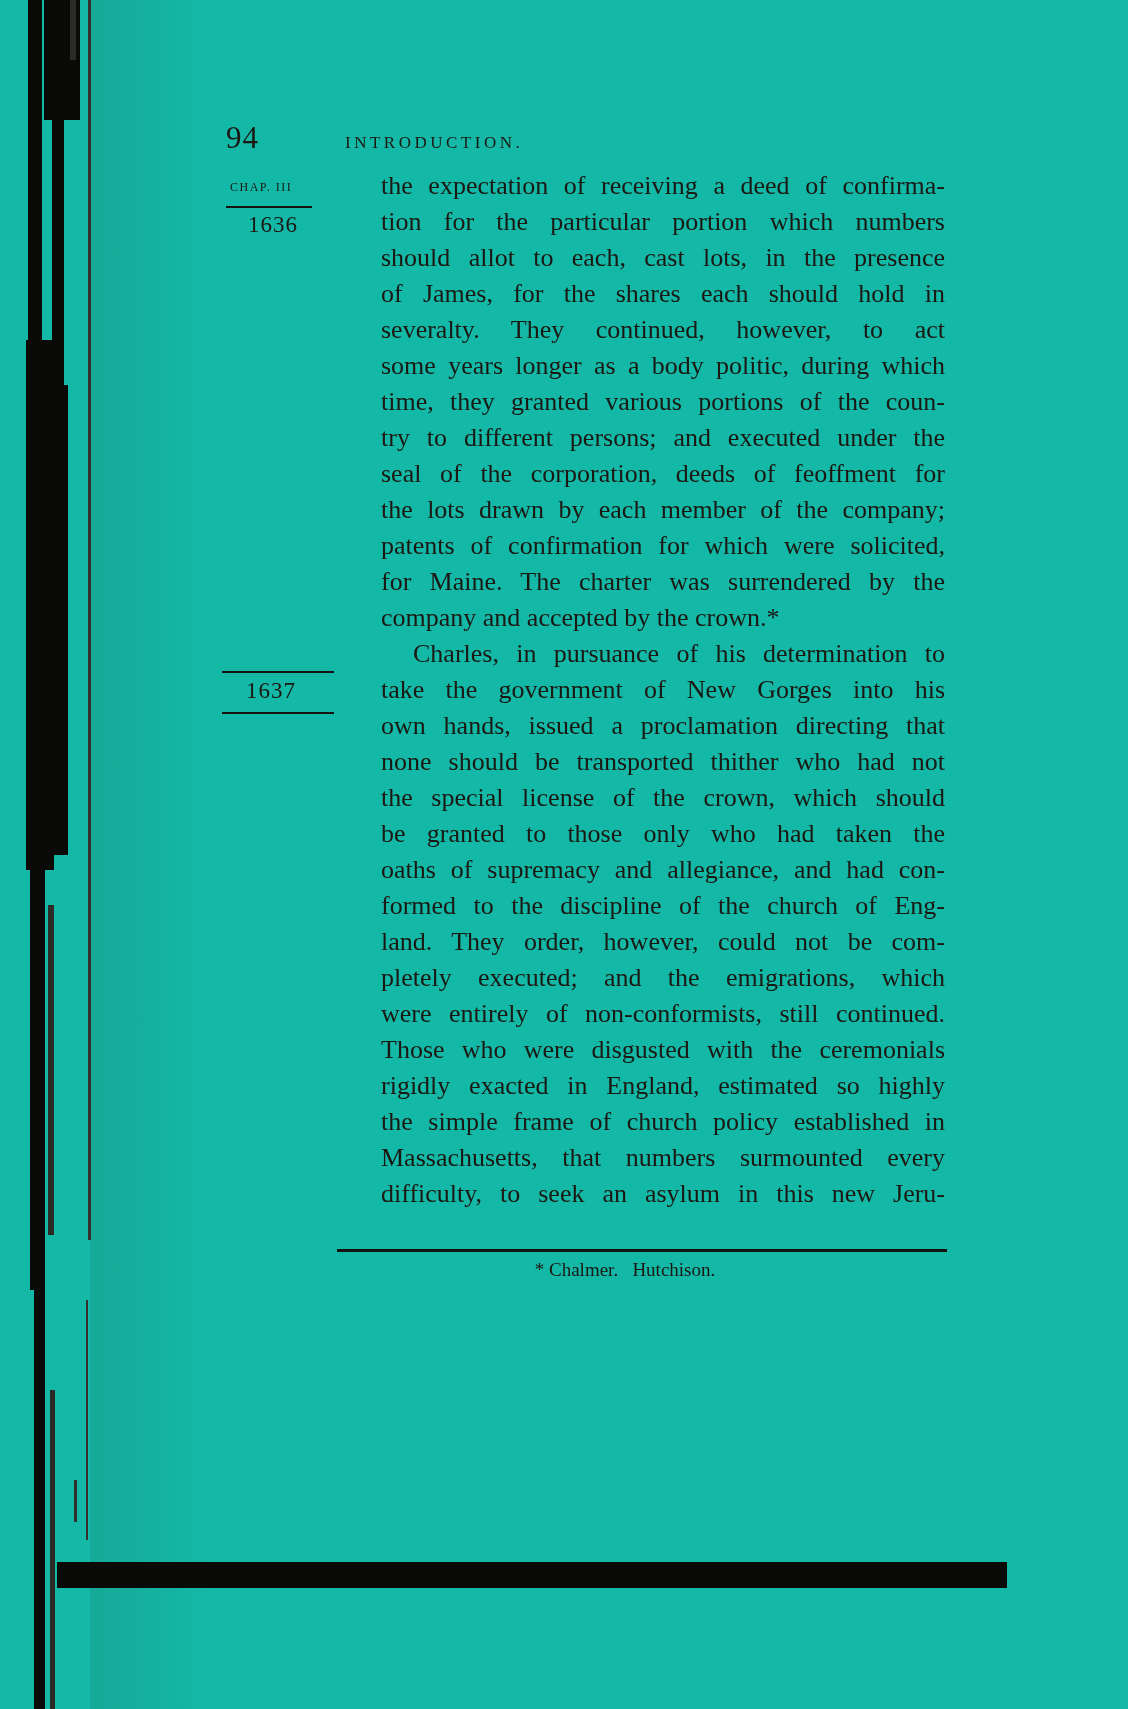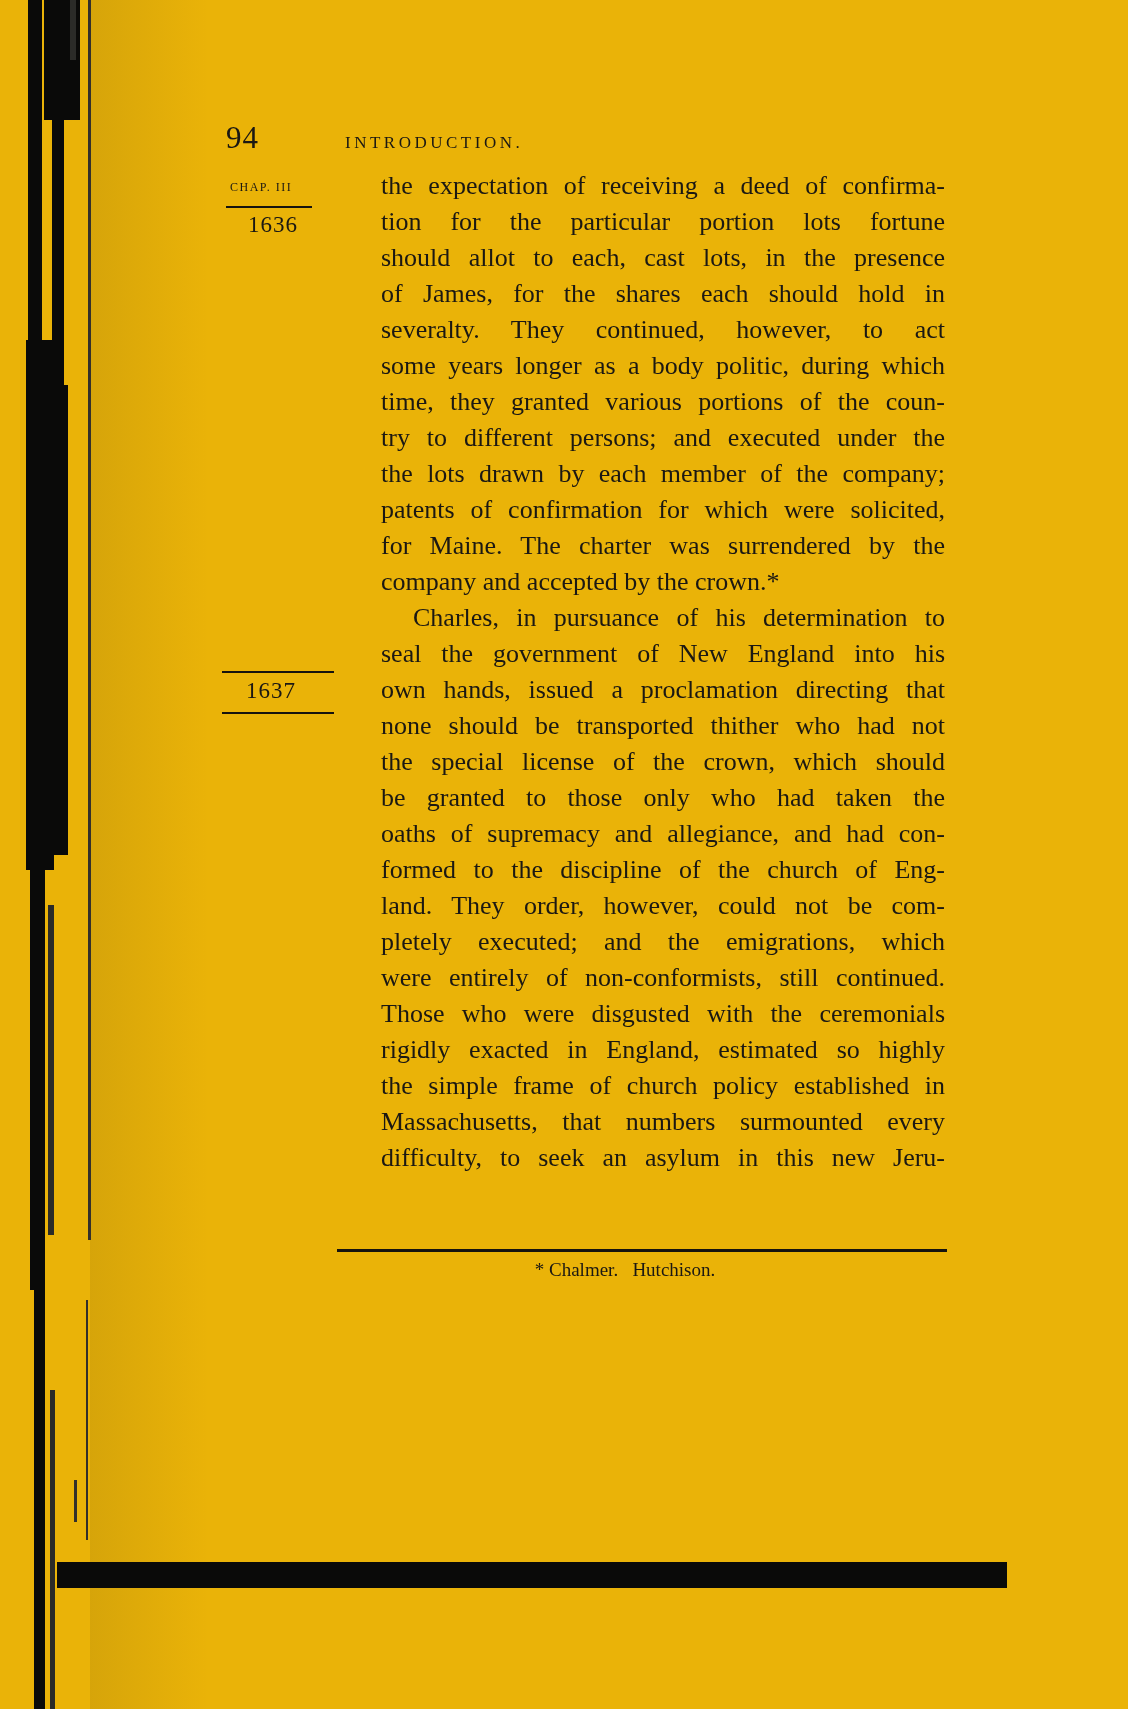--- a/index.html
+++ b/index.html
@@ -2,21 +2,21 @@
 <html><head>
 <meta charset="utf-8">
 <style>
   * { box-sizing: border-box; }
   html, body { margin: 0; padding: 0; background: #6f6f6b; }
   .page {
     position: relative;
     width: 1128px;
     height: 1709px;
     margin: 0 auto;
-    background: #eab308;
+    background: #14b8a6;
     font-family: "Liberation Serif", "DejaVu Serif", serif;
     color: #1b1813;
     overflow: hidden;
   }
   
   .gutter-shade {
     position: absolute;
     left: 90px; top: 0;
     width: 140px; height: 100%;
     background: linear-gradient(90deg, rgba(40,35,25,0.10), rgba(40,35,25,0.0) 85%);
@@ -124,35 +124,36 @@
   <div class="rule rule-chap"></div>
   <div class="year year-1636">1636</div>
 
   <div class="rule rule-1637a"></div>
   <div class="year year-1637">1637</div>
   <div class="rule rule-1637b"></div>
 
   <div class="body-text">
     <div class="para end-short">
         <div class="line">the expectation of receiving a deed of confirma-</div>
-        <div class="line">tion for the particular portion lots fortune</div>
+        <div class="line">tion for the particular portion which numbers</div>
         <div class="line">should allot to each, cast lots, in the presence</div>
         <div class="line">of James, for the shares each should hold in</div>
         <div class="line">severalty.  They continued, however, to act</div>
         <div class="line">some years longer as a body politic, during which</div>
         <div class="line">time, they granted various portions of the coun-</div>
         <div class="line">try to different persons; and executed under the</div>
+        <div class="line">seal of the corporation, deeds of feoffment for</div>
         <div class="line">the lots drawn by each member of the company;</div>
         <div class="line">patents of confirmation for which were solicited,</div>
         <div class="line">for Maine.  The charter was surrendered by the</div>
         <div class="line">company and accepted by the crown.*</div>
       </div>
     <div class="para indent-first">
         <div class="line">Charles, in pursuance of his determination to</div>
-        <div class="line">seal the government of New England into his</div>
+        <div class="line">take the government of New Gorges into his</div>
         <div class="line">own hands, issued a proclamation directing that</div>
         <div class="line">none should be transported thither who had not</div>
         <div class="line">the special license of the crown, which should</div>
         <div class="line">be granted to those only who had taken the</div>
         <div class="line">oaths of supremacy and allegiance, and had con-</div>
         <div class="line">formed to the discipline of the church of Eng-</div>
         <div class="line">land.  They order, however, could not be com-</div>
         <div class="line">pletely executed; and the emigrations, which</div>
         <div class="line">were entirely of non-conformists, still continued.</div>
         <div class="line">Those who were disgusted with the ceremonials</div>

